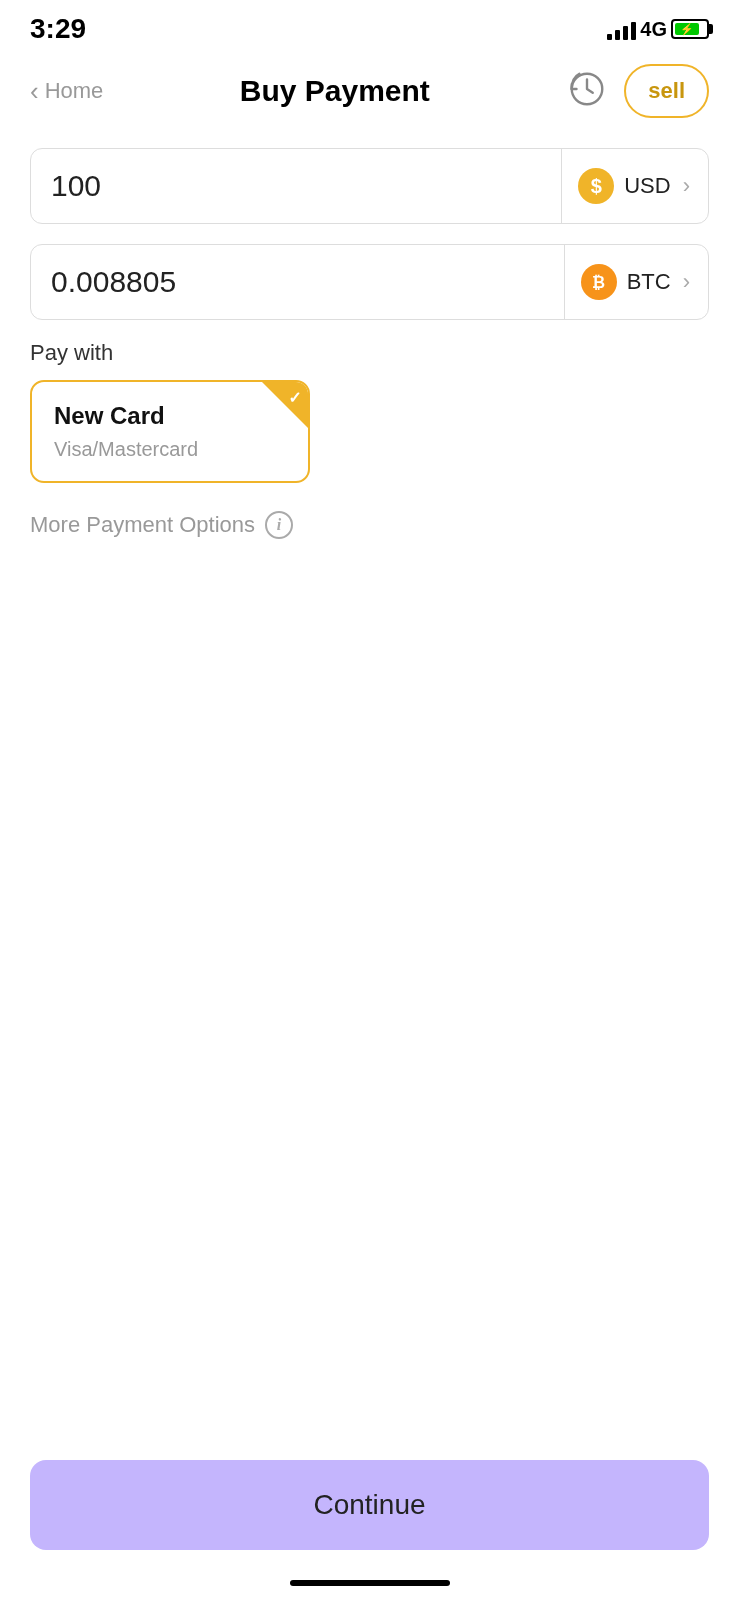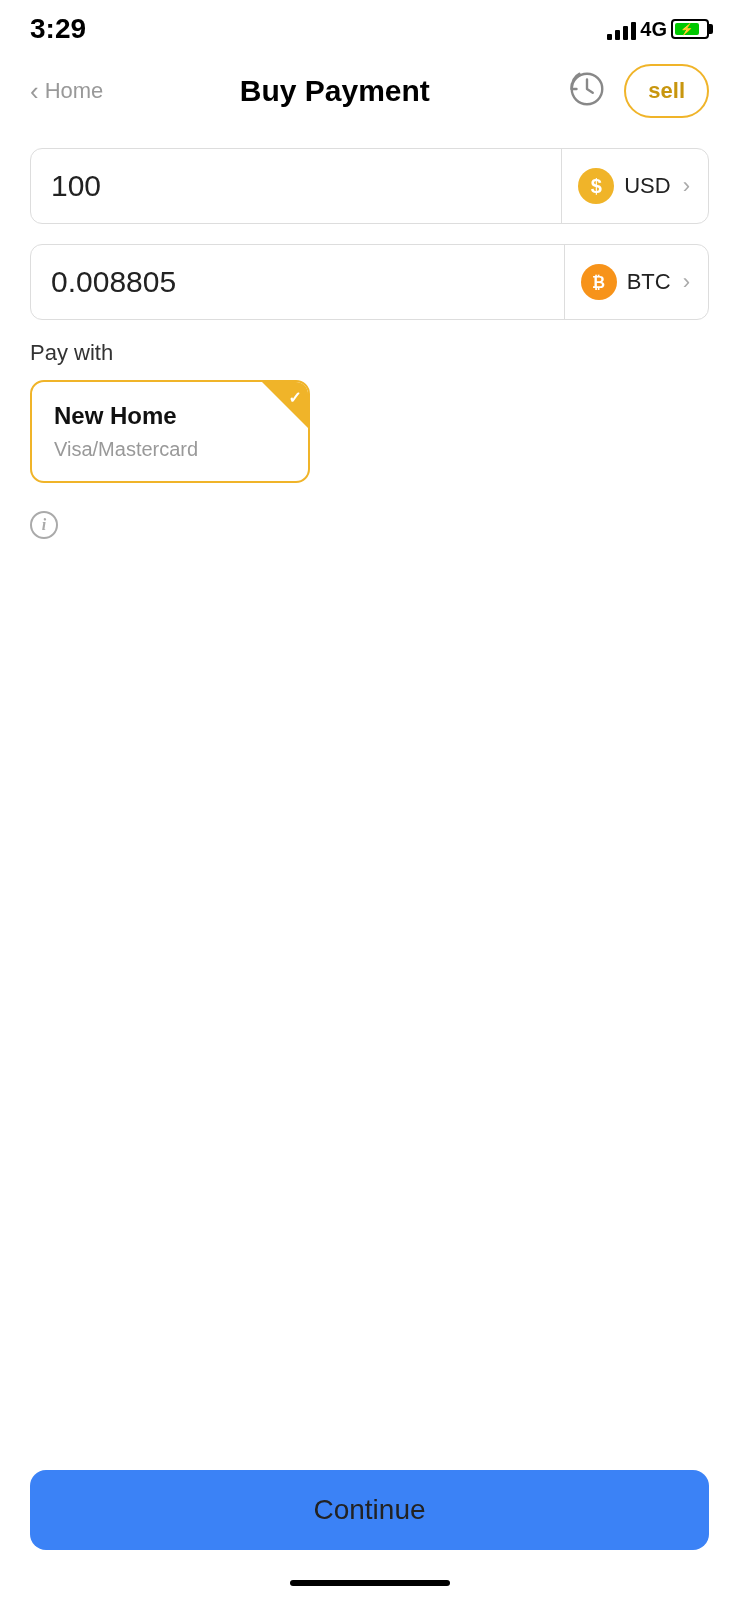--- a/index.html
+++ b/index.html
@@ -284,22 +284,22 @@
       font-style: italic;
       font-family: Georgia, serif;
     }
 
     
     .continue-btn {
       position: absolute;
       bottom: 50px;
       left: 30px;
       right: 30px;
-      height: 80px;
-      background: #3b82f6;
+      height: 90px;
+      background: #c4b5fd;
       border-radius: 16px;
       border: none;
       font-size: 28px;
       font-weight: 500;
       color: #222;
       cursor: pointer;
       width: calc(100% - 60px);
     }
 
     
@@ -378,25 +378,26 @@
       <span class="currency-name">BTC</span>
       <span class="currency-chevron">›</span>
     </div>
   </div>
 
   <p class="pay-with-label">Pay with</p>
   <div class="payment-card">
     <div class="payment-card-checkmark">
       <span class="payment-card-checkmark-icon">✓</span>
     </div>
-    <p class="payment-card-title">New Home</p>
+    <p class="payment-card-title">New Card</p>
     <p class="payment-card-subtitle">Visa/Mastercard</p>
   </div>
 
   <div class="more-options">
+    <span class="more-options-text">More Payment Options</span>
     <div class="info-icon">i</div>
   </div>
 
 </div>
 
 <button class="continue-btn">Continue</button>
 
 <div class="home-indicator"></div>
 
 </body></html>

